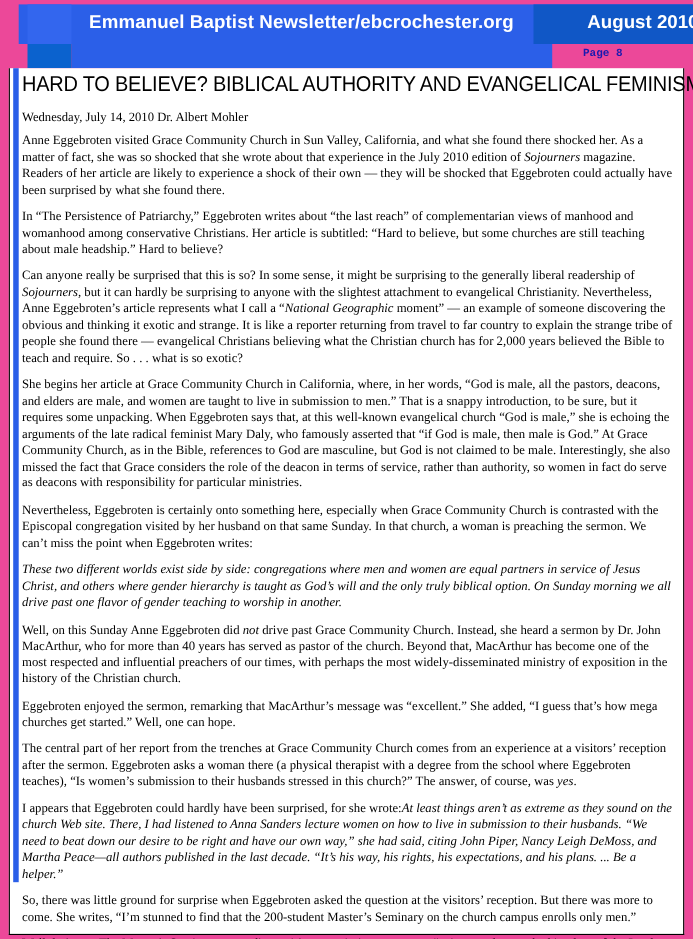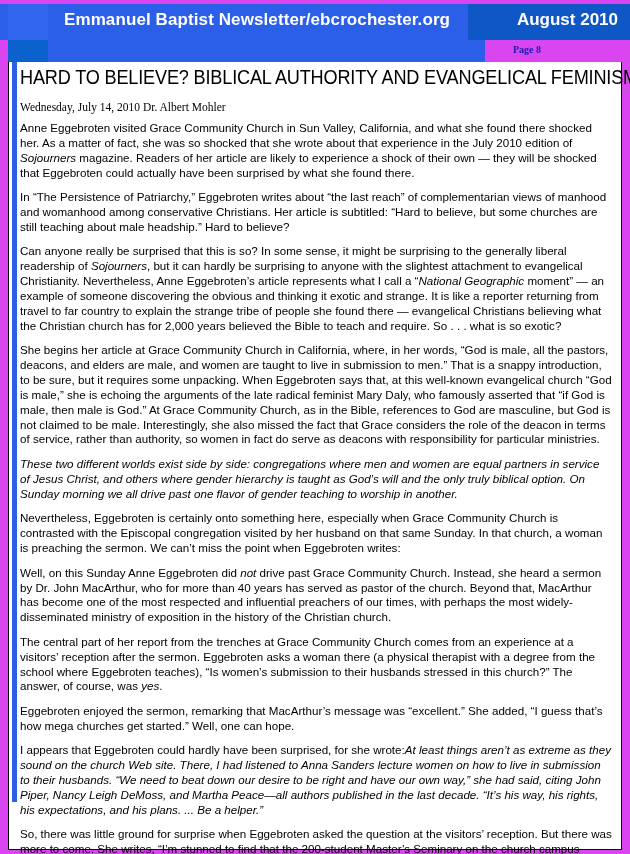--- a/index.html
+++ b/index.html
@@ -13,21 +13,22 @@
     height: 854px;
     overflow: hidden;
     font-family: "Liberation Serif", serif;
     color: #000000;
   }
   .page {
     position: relative;
     width: 630px;
     height: 854px;
     box-sizing: border-box;
-    background: #d946ef;
+    background: #ec4899;
+    padding-left: 17px;
   }
 
   
   .masthead {
     position: relative;
     width: 630px;
     height: 62px;
   }
   .band-top {
     position: absolute;
@@ -87,21 +88,21 @@
     font-family: "Liberation Sans", sans-serif;
     font-size: 17px;
     font-weight: bold;
     color: #ffffff;
     white-space: nowrap;
   }
   .masthead-page {
     position: absolute;
     left: 513px;
     top: 44px;
-    font-family: Liberation Serif, serif;
+    font-family: Liberation Mono, monospace;
     font-size: 10px;
     font-weight: bold;
     color: #1a1ab0;
     white-space: nowrap;
     text-align: center;
   }
 
   
   .article {
     position: absolute;
@@ -141,21 +142,21 @@
     color: #000000;
   }
   .byline {
     font-family: "Liberation Serif", serif;
     font-size: 11.5px;
     margin: 12px 0 8px 0;
     color: #000000;
   }
 
   p.body-text {
-    font-family: Liberation Sans, sans-serif;
+    font-family: Liberation Serif, serif;
     font-size: 11.6px;
     line-height: 1.285;
     margin: 0 0 9.5px 0;
     text-align: left;
     color: #000000;
   }
   p.body-text.quote-block {
     font-style: italic;
     margin-bottom: 10px;
   }
@@ -180,25 +181,25 @@
   <div class="article">
     <div class="accent-rail"></div>
     <div class="content">
       <h1 class="headline">HARD TO BELIEVE? BIBLICAL AUTHORITY AND EVANGELICAL FEMINISM</h1>
       <div class="byline">Wednesday, July 14, 2010  Dr. Albert Mohler</div>
       <div id="paragraph-container">
           <p class="body-text">Anne Eggebroten visited Grace Community Church in Sun Valley, California, and what she found there shocked her.  As a matter of fact, she was so shocked that she wrote about that experience in the July 2010 edition of <em>Sojourners</em> magazine. Readers of her article are likely to experience a shock of their own — they will be shocked that Eggebroten could actually have been surprised by what she found there.</p>
           <p class="body-text">In “The Persistence of Patriarchy,” Eggebroten writes about “the last reach” of complementarian views of manhood and womanhood among conservative Christians. Her article is subtitled: “Hard to believe, but some churches are still teaching about male headship.” Hard to believe?</p>
           <p class="body-text">Can anyone really be surprised that this is so?  In some sense, it might be surprising to the generally liberal readership of <em>Sojourners</em>, but it can hardly be surprising to anyone with the slightest attachment to evangelical Christianity. Nevertheless, Anne Eggebroten’s article represents what I call a “<em>National Geographic</em> moment” — an example of someone discovering the obvious and thinking it exotic and strange. It is like a reporter returning from travel to far country to explain the strange tribe of people she found there — evangelical Christians believing what the Christian church has for 2,000 years believed the Bible to teach and require. So . . . what is so exotic?</p>
           <p class="body-text">She begins her article at Grace Community Church in California, where, in her words, “God is male, all the pastors, deacons, and elders are male, and women are taught to live in submission to men.” That is a snappy introduction, to be sure, but it requires some unpacking. When Eggebroten says that, at this well-known evangelical church “God is male,” she is echoing the arguments of the late radical feminist Mary Daly, who famously asserted that “if God is male, then male is God.” At Grace Community Church, as in the Bible, references to God are masculine, but God is not claimed to be male. Interestingly, she also missed the fact that Grace considers the role of the deacon in terms of service, rather than authority, so women in fact do serve as deacons with responsibility for particular ministries.</p>
+          <p class="body-text">Nevertheless, Eggebroten is certainly onto something here, especially when Grace Community Church is contrasted with the Episcopal congregation visited by her husband on that same Sunday. In that church, a woman is preaching the sermon. We can’t miss the point when Eggebroten writes:</p>
           <p class="body-text quote-block">These two different worlds exist side by side: congregations where men and women are equal partners in service of Jesus Christ, and others where gender hierarchy is taught as God’s will and the only truly biblical option. On Sunday morning we all drive past one flavor of gender teaching to worship in another.</p>
-          <p class="body-text">Nevertheless, Eggebroten is certainly onto something here, especially when Grace Community Church is contrasted with the Episcopal congregation visited by her husband on that same Sunday. In that church, a woman is preaching the sermon. We can’t miss the point when Eggebroten writes:</p>
           <p class="body-text">Well, on this Sunday Anne Eggebroten did <em>not</em> drive past Grace Community Church.  Instead, she heard a sermon by Dr. John MacArthur, who for more than 40 years has served as pastor of the church. Beyond that, MacArthur has become one of the most respected and influential preachers of our times, with perhaps the most widely-disseminated ministry of exposition in the history of the Christian church.</p>
+          <p class="body-text">Eggebroten enjoyed the sermon, remarking that MacArthur’s message was “excellent.” She added, “I guess that’s how mega churches get started.” Well, one can hope.</p>
           <p class="body-text">The central part of her report from the trenches at Grace Community Church comes from an experience at a visitors’ reception after the sermon. Eggebroten asks a woman there (a physical therapist with a degree from the school where Eggebroten teaches), “Is women’s submission to their husbands stressed in this church?” The answer, of course, was <em>yes</em>.</p>
-          <p class="body-text">Eggebroten enjoyed the sermon, remarking that MacArthur’s message was “excellent.” She added, “I guess that’s how mega churches get started.” Well, one can hope.</p>
           <p class="body-text">I appears that Eggebroten could hardly have been surprised, for she wrote:<em>At least things aren’t as extreme as they sound on the church Web site. There, I had listened to Anna Sanders lecture women on how to live in submission to their husbands.  “We need to beat down our desire to be right and have our own way,” she had said, citing John Piper, Nancy Leigh DeMoss, and Martha Peace—all authors published in the last decade.  “It’s his way, his rights, his expectations, and his plans. ... Be a helper.”</em></p>
           <p class="body-text">So, there was little ground for surprise when Eggebroten asked the question at the visitors’ reception. But there was more to come. She writes, “I’m stunned to find that the 200-student Master’s Seminary on the church campus enrolls only men.”</p>
           <p class="body-text">Well, let’s see. The Master’s Seminary, according to it’s own mission statement, “exists to advance the kingdom of the Lord Jesus Christ by equipping men to be pastors and/or trainers of pastors.” The logic is simple and straight-forward. The church believes that the Bible restricts the office of pastor to men. The Master’s Seminary trains only pastors and trainers of pastors, thus it limits admissions to men. What could possibly be stunning about that?</p>
         </div>
     </div>
   </div>
 
 </div>
 
 </body></html>

